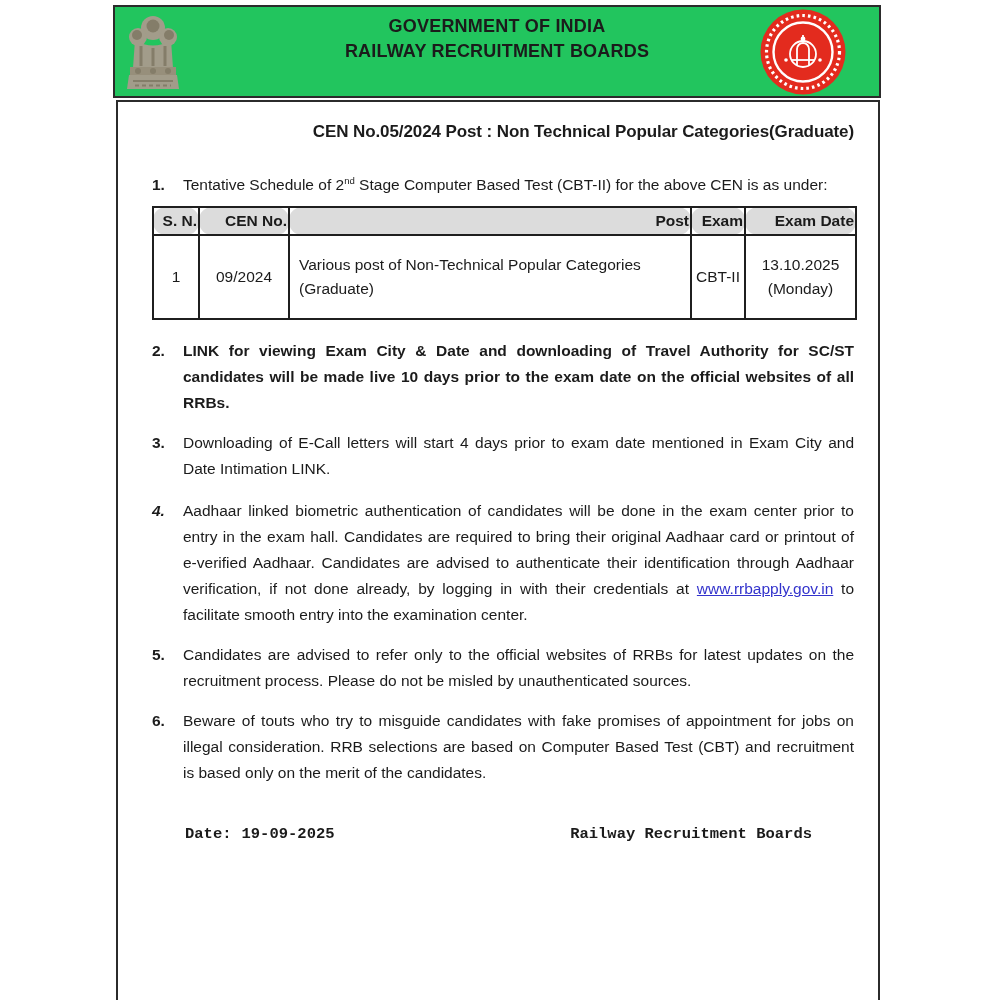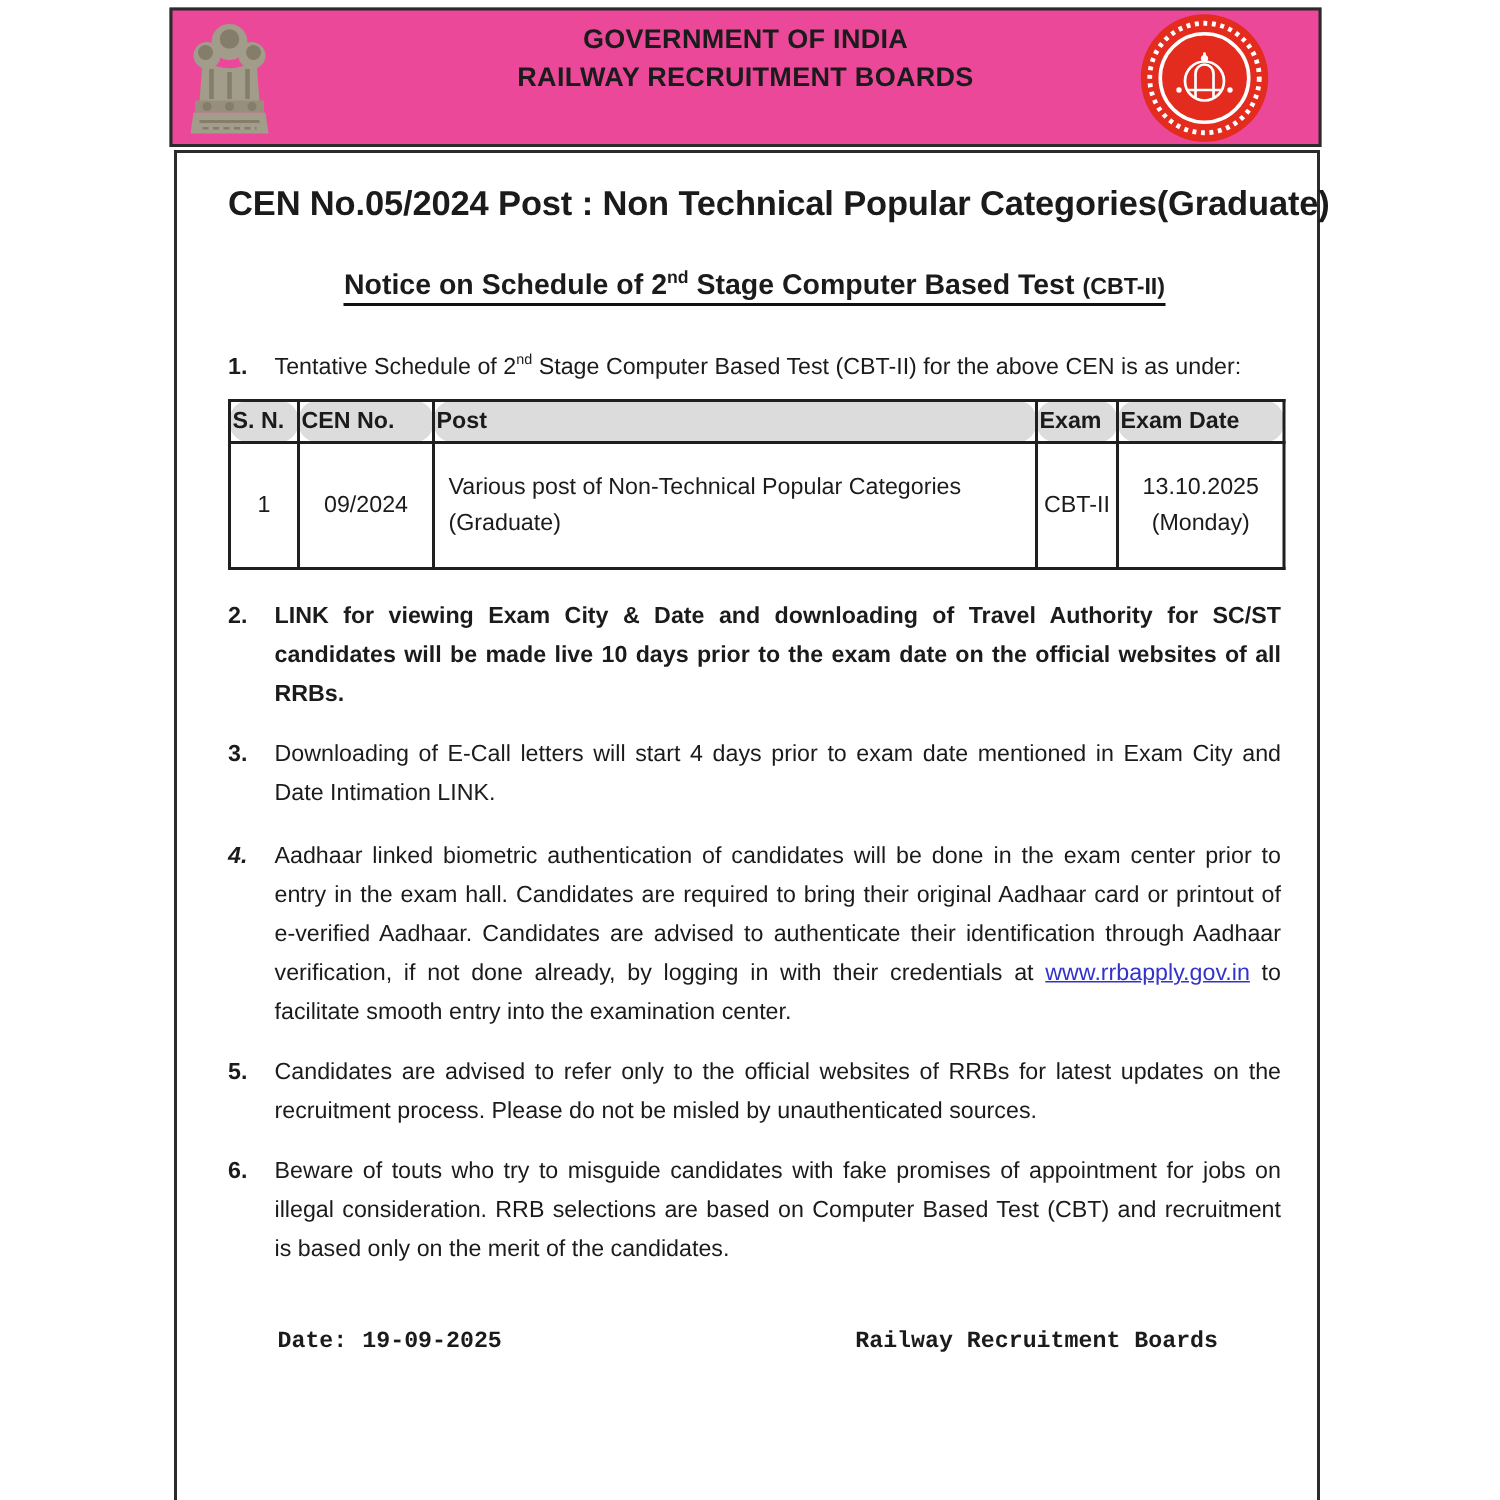--- a/index.html
+++ b/index.html
@@ -13,36 +13,36 @@
   }
   *{margin:0;padding:0;box-sizing:border-box;}
   html,body{background:#fff;}
   .page{
     position:relative;width:1000px;height:1000px;background:#fff;overflow:hidden;
     font-family:"Liberation Sans",sans-serif;color:var(--text);
   }
   
   .header-box{
     position:absolute;left:113px;top:5px;width:768px;height:93px;
-    border:2px solid var(--border);background:#ec4899;
+    border:2px solid var(--border);background:#22c55e;
   }
   .emblem{position:absolute;left:8px;top:3px;}
   .org-lines{
     position:absolute;left:0;right:0;top:7px;text-align:center;
     font-weight:bold;font-size:18px;line-height:25px;letter-spacing:.2px;
   }
   .rail-logo{position:absolute;right:32px;top:1px;}
   
   .main-box{
     position:absolute;left:116px;top:100px;width:764px;height:900px;
     border:2px solid var(--border);border-bottom:none;background:#fff;
     padding:20px 24px 0 34px;
   }
   .doc-title{
-    text-align:right;font-weight:bold;font-size:23px;white-space:nowrap;letter-spacing:-.1px;
+    text-align:right;font-weight:bold;font-size:17px;white-space:nowrap;letter-spacing:-.1px;
   }
   .notice-wrap{text-align:center;margin-top:31px;}
   .notice-heading{
     font-weight:bold;font-size:19px;
     border-bottom:2.5px solid #111;padding-bottom:1px;white-space:nowrap;
   }
   .notice-heading .tail-small{font-size:15.5px;}
   sup.ord{font-size:.62em;vertical-align:super;line-height:0;}
   
   .item{display:flex;font-size:15.5px;line-height:26px;}
@@ -57,21 +57,21 @@
   .m-item4{margin-top:16px;}
   .m-item5{margin-top:14px;}
   .m-item6{margin-top:14px;}
   a.doc-link{color:var(--link);text-decoration:underline;cursor:pointer;}
   
   table.schedule{border-collapse:collapse;width:703px;table-layout:fixed;}
   table.schedule th,table.schedule td{
     border:2px solid #1f1f1f;font-size:15.5px;vertical-align:middle;
   }
   table.schedule th{
-    background:var(--table-header-bg);font-weight:bold;text-align:left;
+    background:var(--table-header-bg);font-weight:bold;text-align:right;
     padding:3px 1px;height:28px;border-radius:13px;
   }
   table.schedule td{height:84px;text-align:center;padding:2px 3px;line-height:24px;}
   table.schedule td.post-cell{text-align:left;padding:2px 9px;}
   col.c-sn{width:46px;} col.c-cen{width:90px;} col.c-post{width:402px;}
   col.c-exam{width:54px;} col.c-date{width:111px;}
   
   .footer-row{display:flex;justify-content:space-between;margin-top:36px;font-weight:bold;font-size:15.5px;line-height:24px;font-family:Liberation Mono, monospace;}
   .date-block{margin-left:33px;}
   .date-block .dl{margin-right:10px;}
@@ -124,23 +124,20 @@
       <circle cx="44" cy="31" r="2.4" fill="#fff"></circle>
       <circle cx="27" cy="52" r="1.8" fill="#fff"></circle>
       <circle cx="61" cy="52" r="1.8" fill="#fff"></circle>
     </svg>
   </div>
 
   <div class="main-box">
 
     <div class="doc-title">CEN No.05/2024 Post : Non Technical Popular Categories(Graduate)</div>
 
-    <div class="notice-wrap">
-      <span class="notice-heading"><span>Notice on Schedule of  2</span><sup class="ord">nd</sup><span> Stage Computer Based Test </span><span class="tail-small">(CBT-II)</span></span>
-    </div>
 
     <div class="item m-item1">
       <span class="num">1.</span>
       <span class="body"><span>Tentative Schedule of 2</span><sup class="ord">nd</sup><span> Stage Computer Based Test (CBT-II) for the above CEN is as under:</span></span>
     </div>
 
     <table class="schedule m-table">
       <colgroup>
         <col class="c-sn">
           <col class="c-cen">

